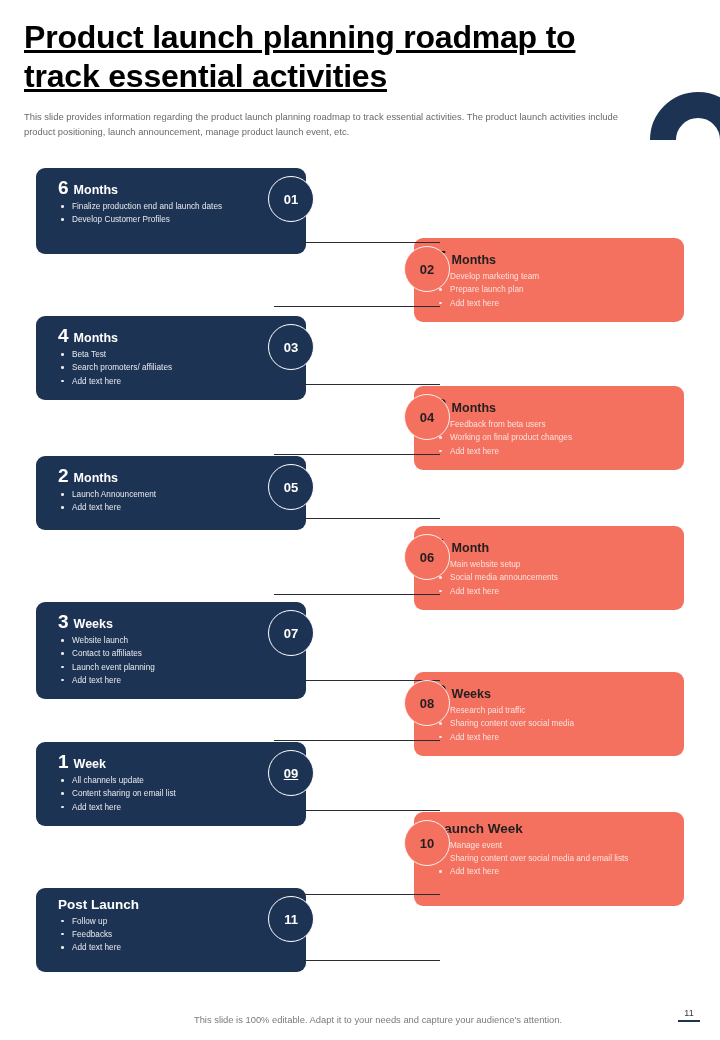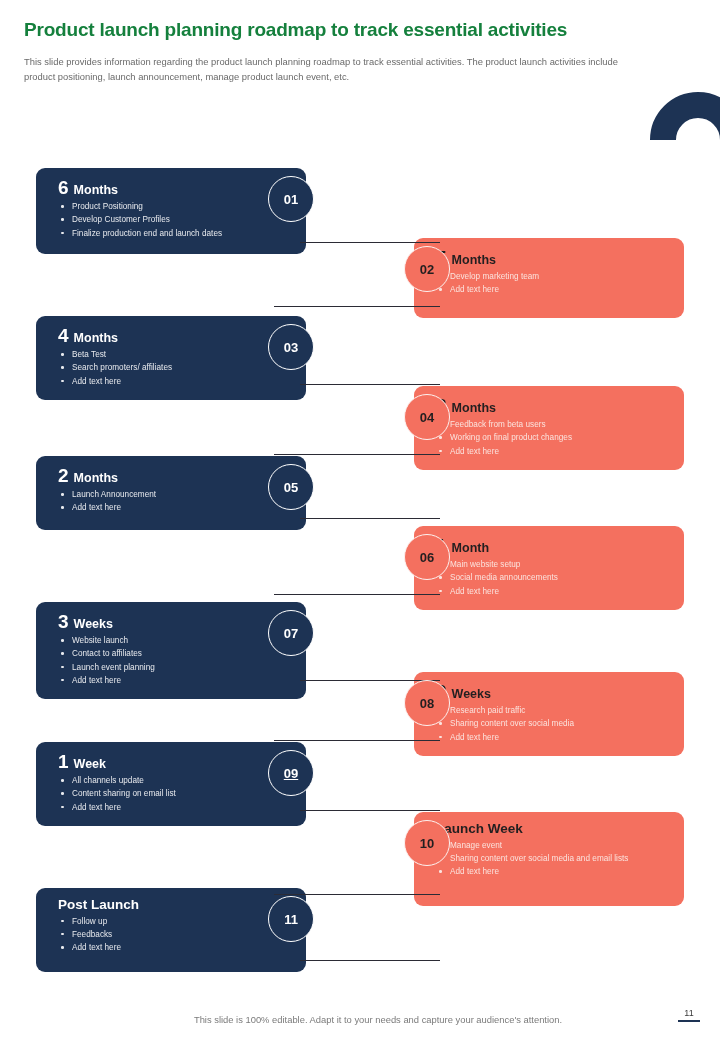--- a/index.html
+++ b/index.html
@@ -10,25 +10,26 @@
     background: #ffffff;
     font-family: "Liberation Sans", sans-serif;
     position: relative;
     overflow: hidden;
   }
 
   
   .header { position: absolute; left: 24px; top: 18px; width: 620px; }
 
   .title {
-    font-size: 19px;
+    font-size: 32px;
     font-weight: bold;
-    color: #15803d;
+    color: #000000;
     line-height: 1.22;
     letter-spacing: -0.2px;
+    text-decoration: underline;
   }
 
   .subtitle {
     margin-top: 14px;
     font-size: 9.4px;
     color: #6a6a6a;
     line-height: 1.55;
     width: 600px;
   }
 
@@ -186,34 +187,34 @@
 </div>
 
 <div class="roadmap" id="roadmap">
     <div class="conn" style="left: 300px; width: 140px; top: 82px;"></div>
     <div class="card left" style="top: 8px; min-height: 86px;">
       <div class="card-head">
         <span class="card-num">6</span>
         <span class="card-unit">Months</span>
       </div>
       <ul class="bullets">
-        <li>Product Positioning</li>
+        <li>Finalize production end and launch dates</li>
         <li>Develop Customer Profiles</li>
-        <li>Finalize production end and launch dates</li>
       </ul>
     </div>
     <div class="badge on-left" style="top: 16px; left: 268px;">01</div>
     <div class="conn" style="left: 274px; width: 166px; top: 146px;"></div>
     <div class="card right" style="top: 78px; min-height: 80px;">
       <div class="card-head">
         <span class="card-num">5</span>
         <span class="card-unit">Months</span>
       </div>
       <ul class="bullets">
         <li>Develop marketing team</li>
+        <li>Prepare launch plan</li>
         <li>Add text here</li>
       </ul>
     </div>
     <div class="badge on-right" style="top: 86px; left: 404px;">02</div>
     <div class="conn" style="left: 300px; width: 140px; top: 224px;"></div>
     <div class="card left" style="top: 156px; min-height: 80px;">
       <div class="card-head">
         <span class="card-num">4</span>
         <span class="card-unit">Months</span>
       </div>

